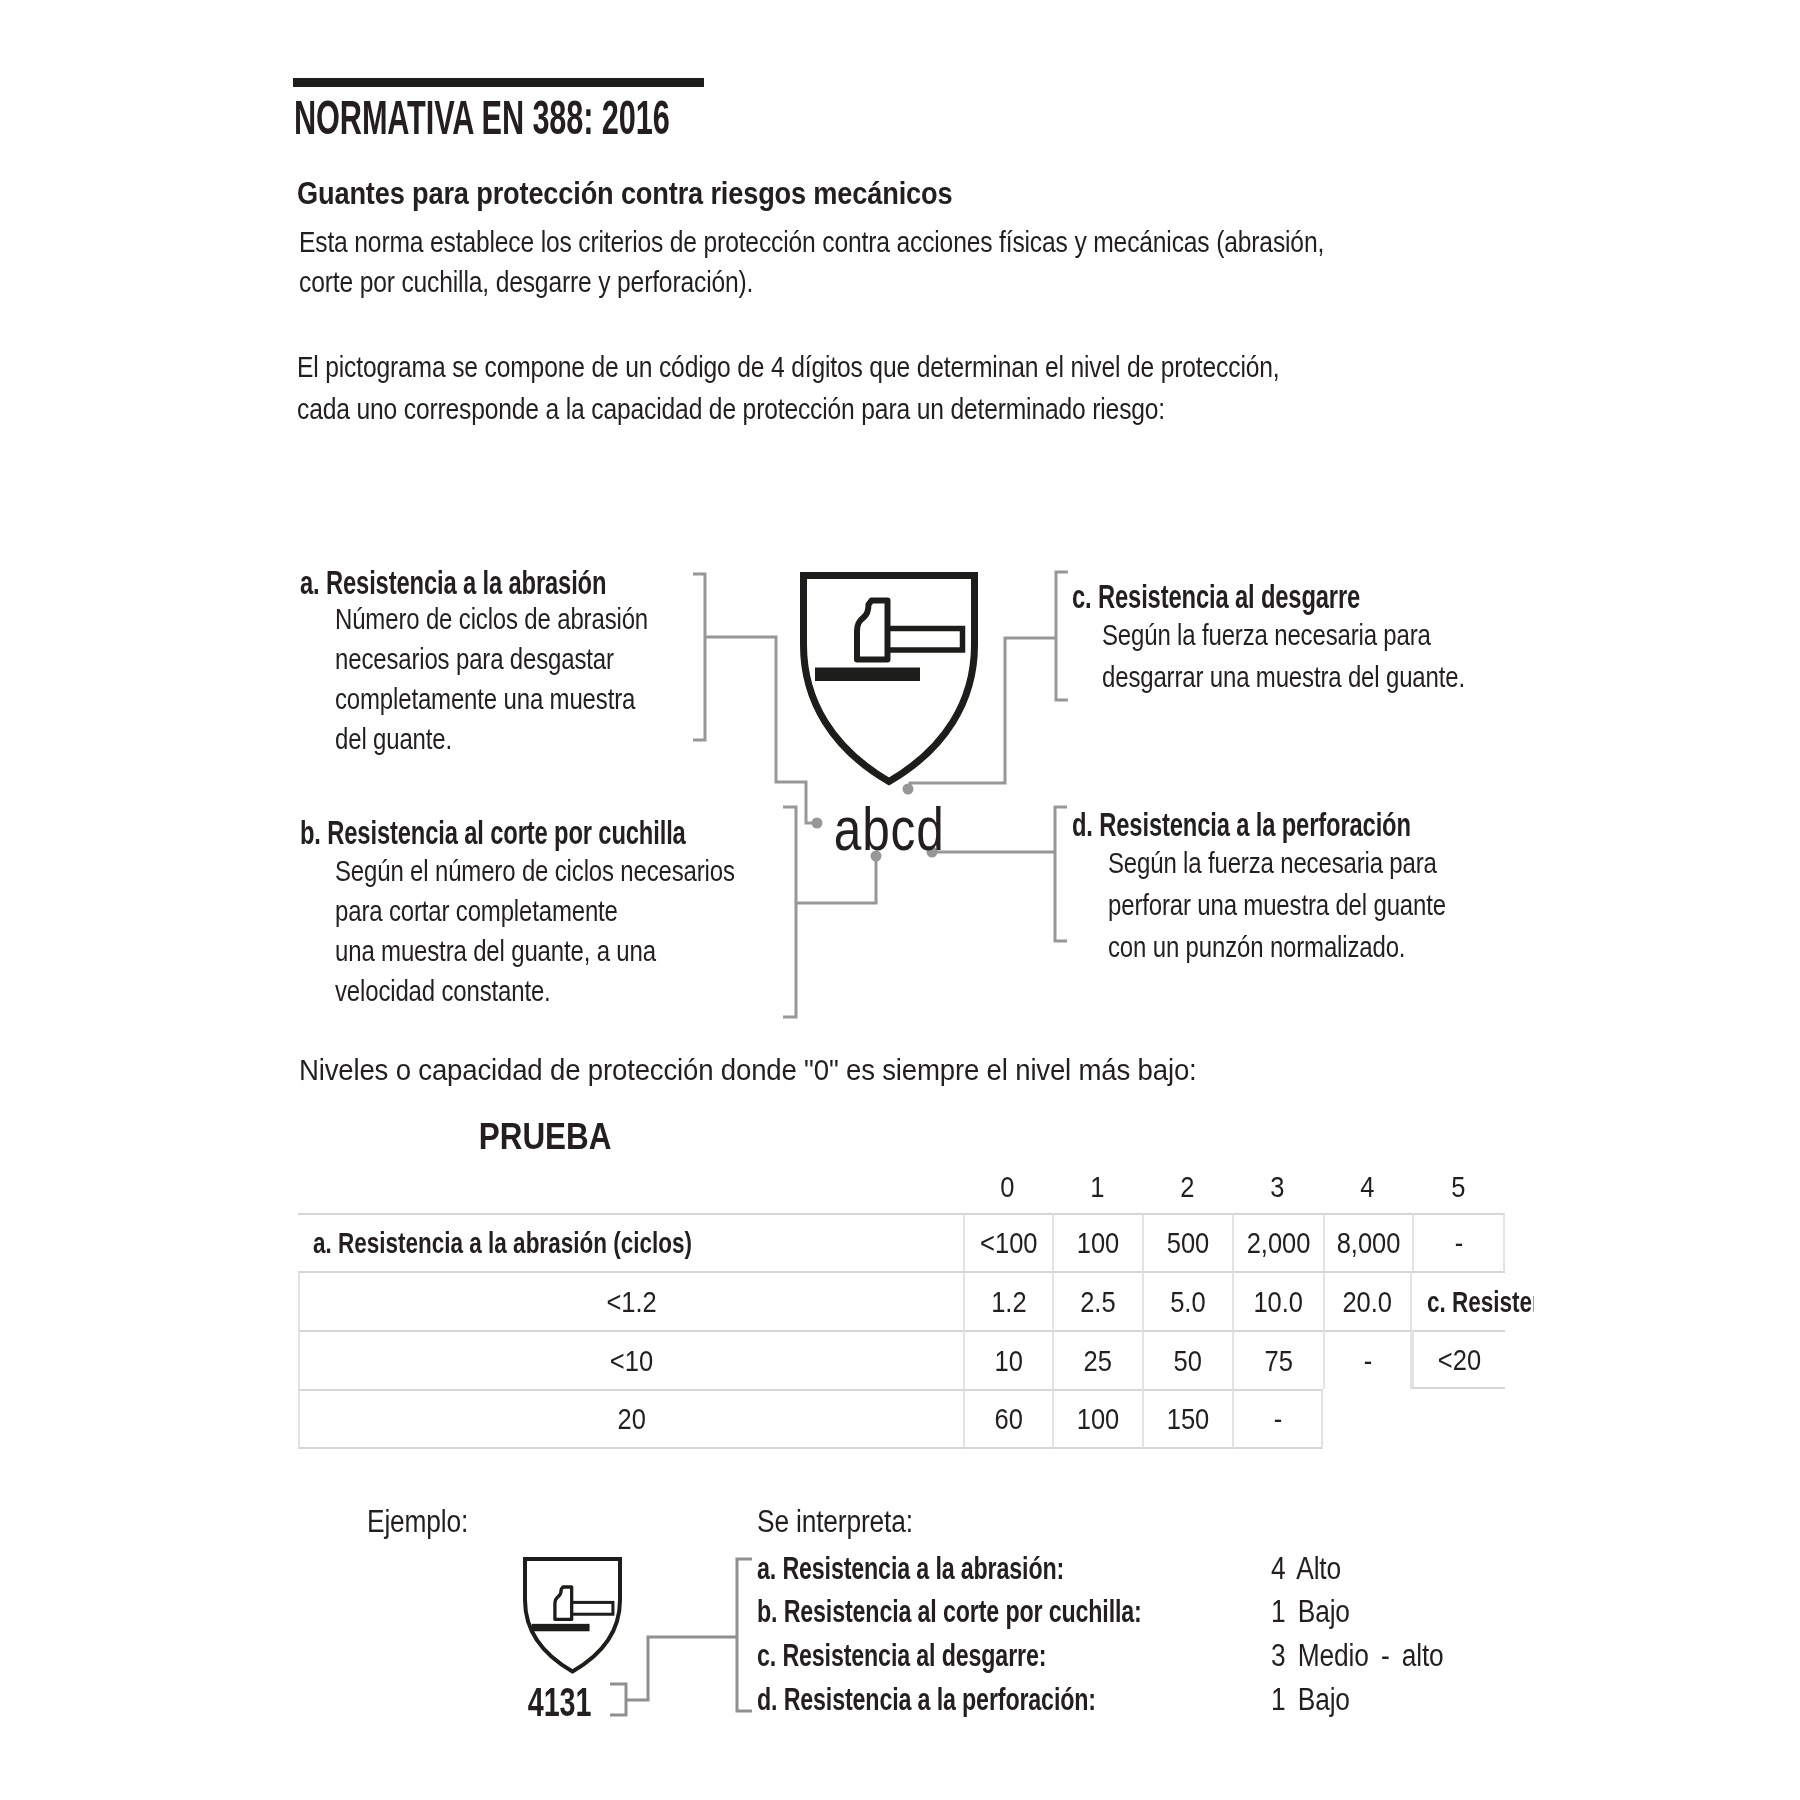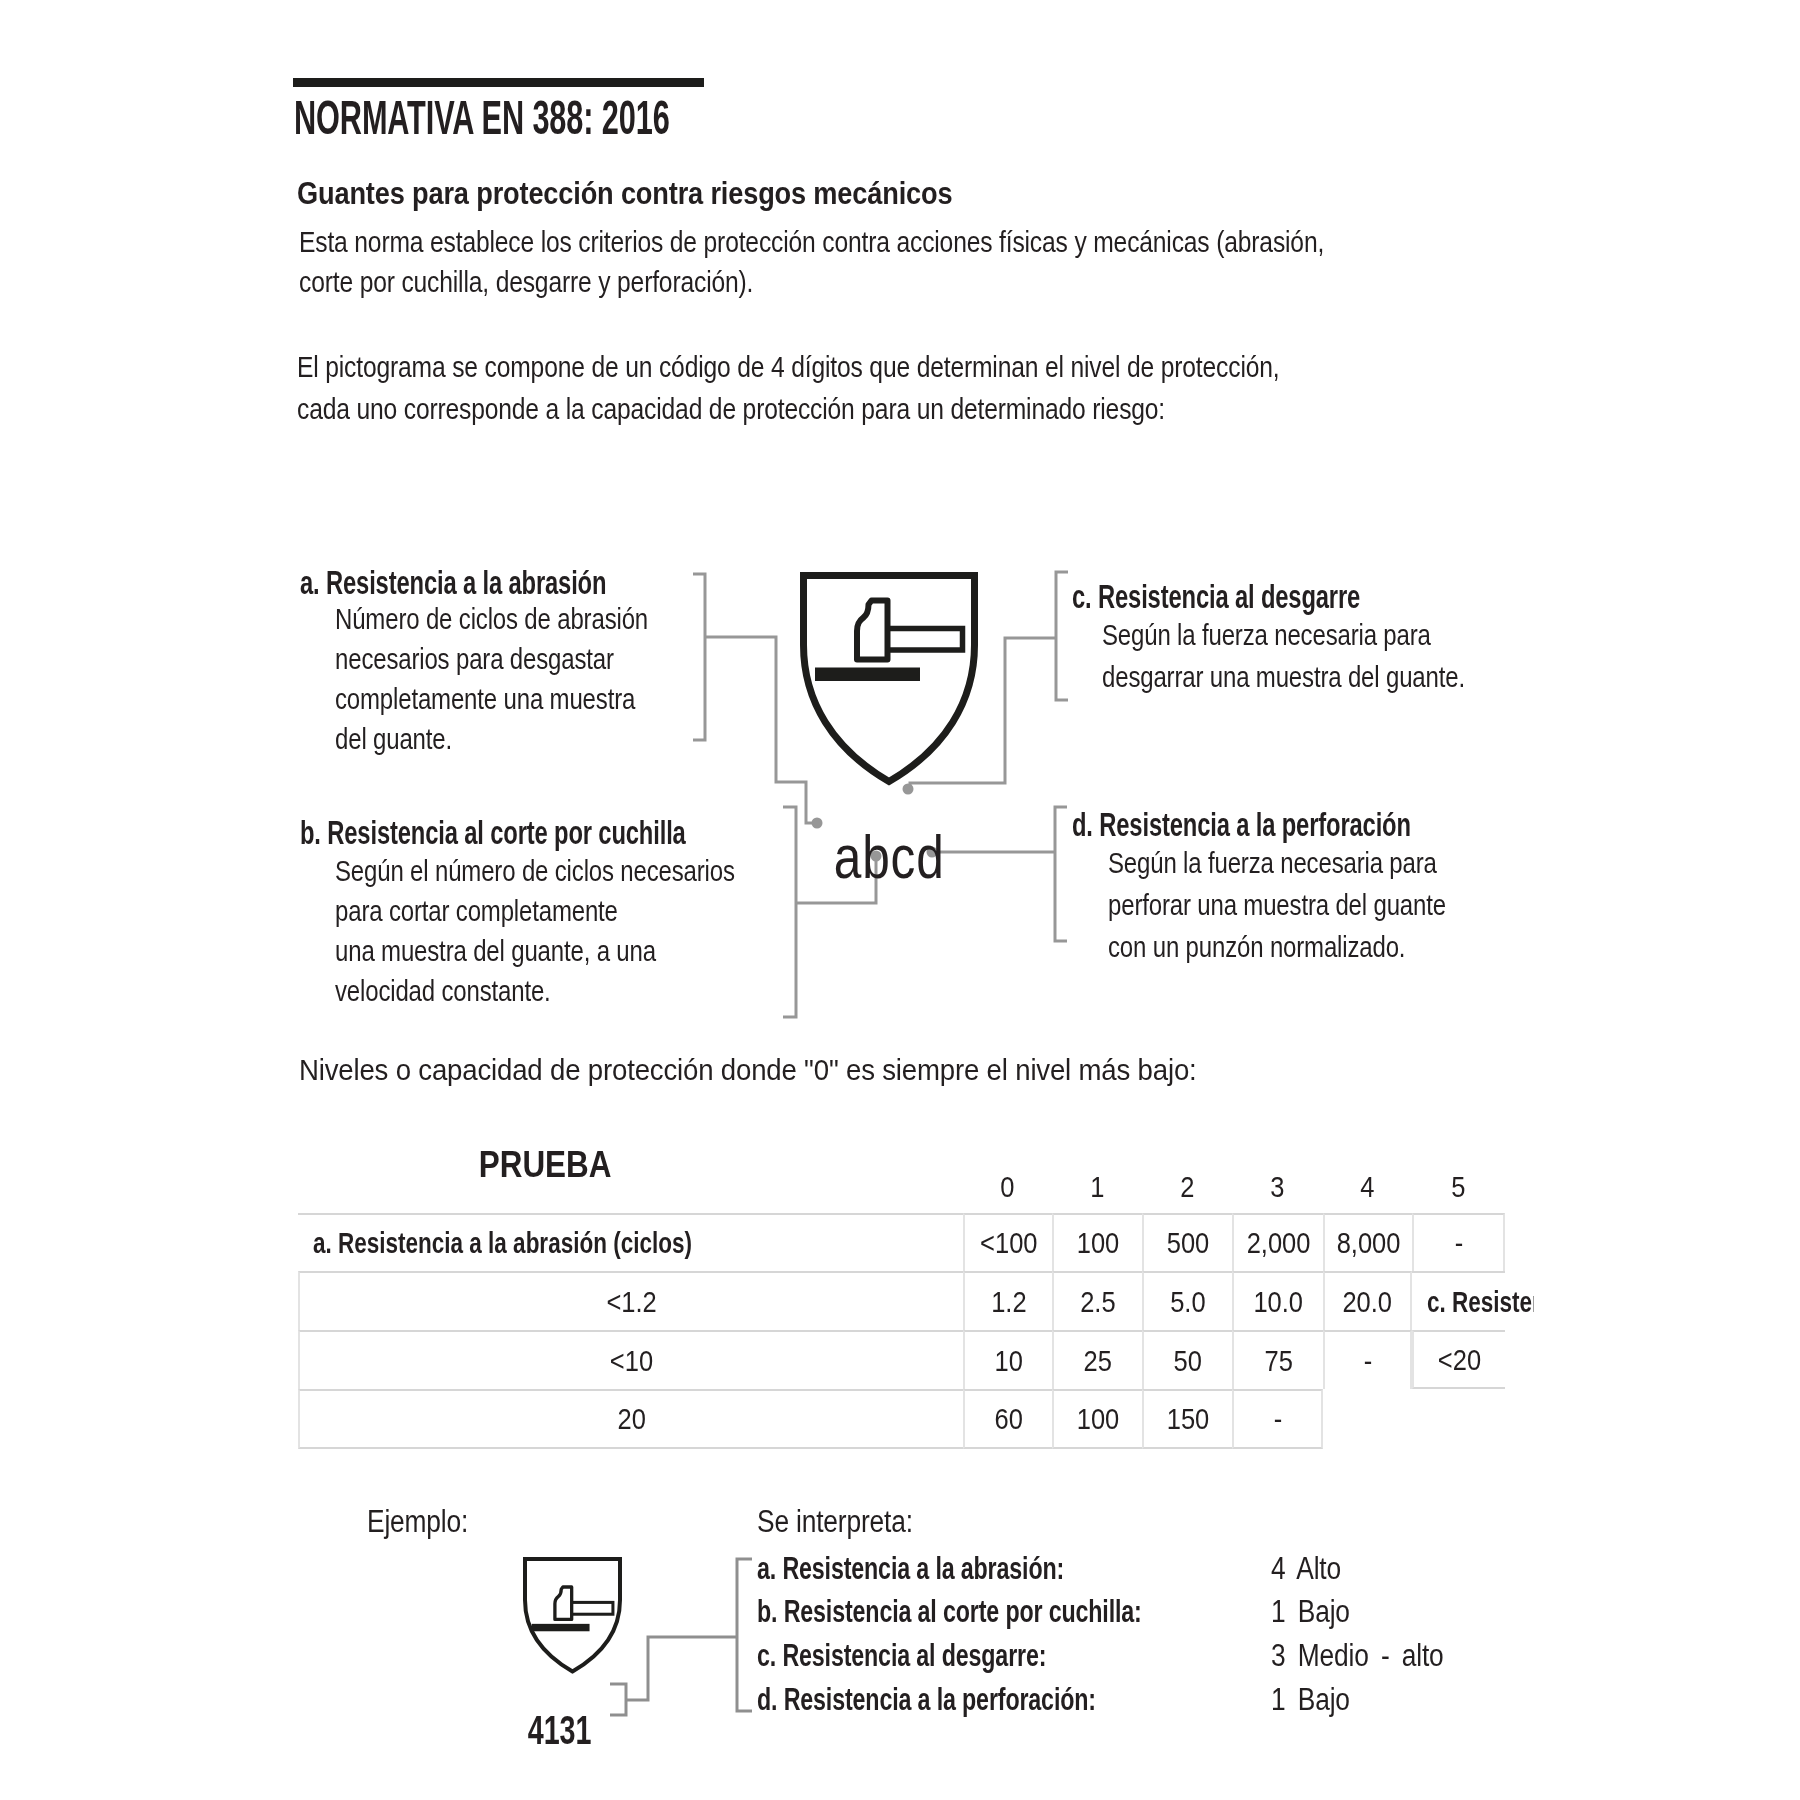--- a/index.html
+++ b/index.html
@@ -11,21 +11,21 @@
   .tx{ position:absolute; white-space:nowrap; color:var(--ink); font-size:30px; line-height:1;
        transform-origin:0 0; transform:scaleX(0.85); letter-spacing:-0.2px; }
   .bold{ font-weight:bold; }
   .h-a{ font-size:33px; transform:scaleX(0.72); }
   .title{ font-size:48px; font-weight:bold; transform:scaleX(0.64); }
   .sub{ font-size:32px; font-weight:bold; }
   .body29{ font-size:29px; }
   .list-lbl{ font-size:31px; font-weight:bold; transform:scaleX(0.75); }
   .list-val{ font-size:31px; transform:scaleX(0.85); word-spacing:6px; }
 
-  .ctr{ position:absolute; text-align:center; line-height:1;margin-top:28px; }
+  .ctr{ position:absolute; text-align:center; line-height:1; }
   .ctr > span{ display:inline-block; transform-origin:50% 0; white-space:nowrap; line-height:1; }
 
   .rule{ position:absolute; background:#1d1d1b; }
 
   
   #ptable{ position:absolute; left:298px; top:1160px; width:1207px; display:grid;
            grid-template-columns:665px 89px 90px 90px 91px 89px 93px;
            grid-template-rows:53px 58px 59px 59px 60px; }
   #ptable > div{ box-sizing:border-box; display:flex; align-items:center; }
   .cell-num{ justify-content:center; font-size:30px; }

